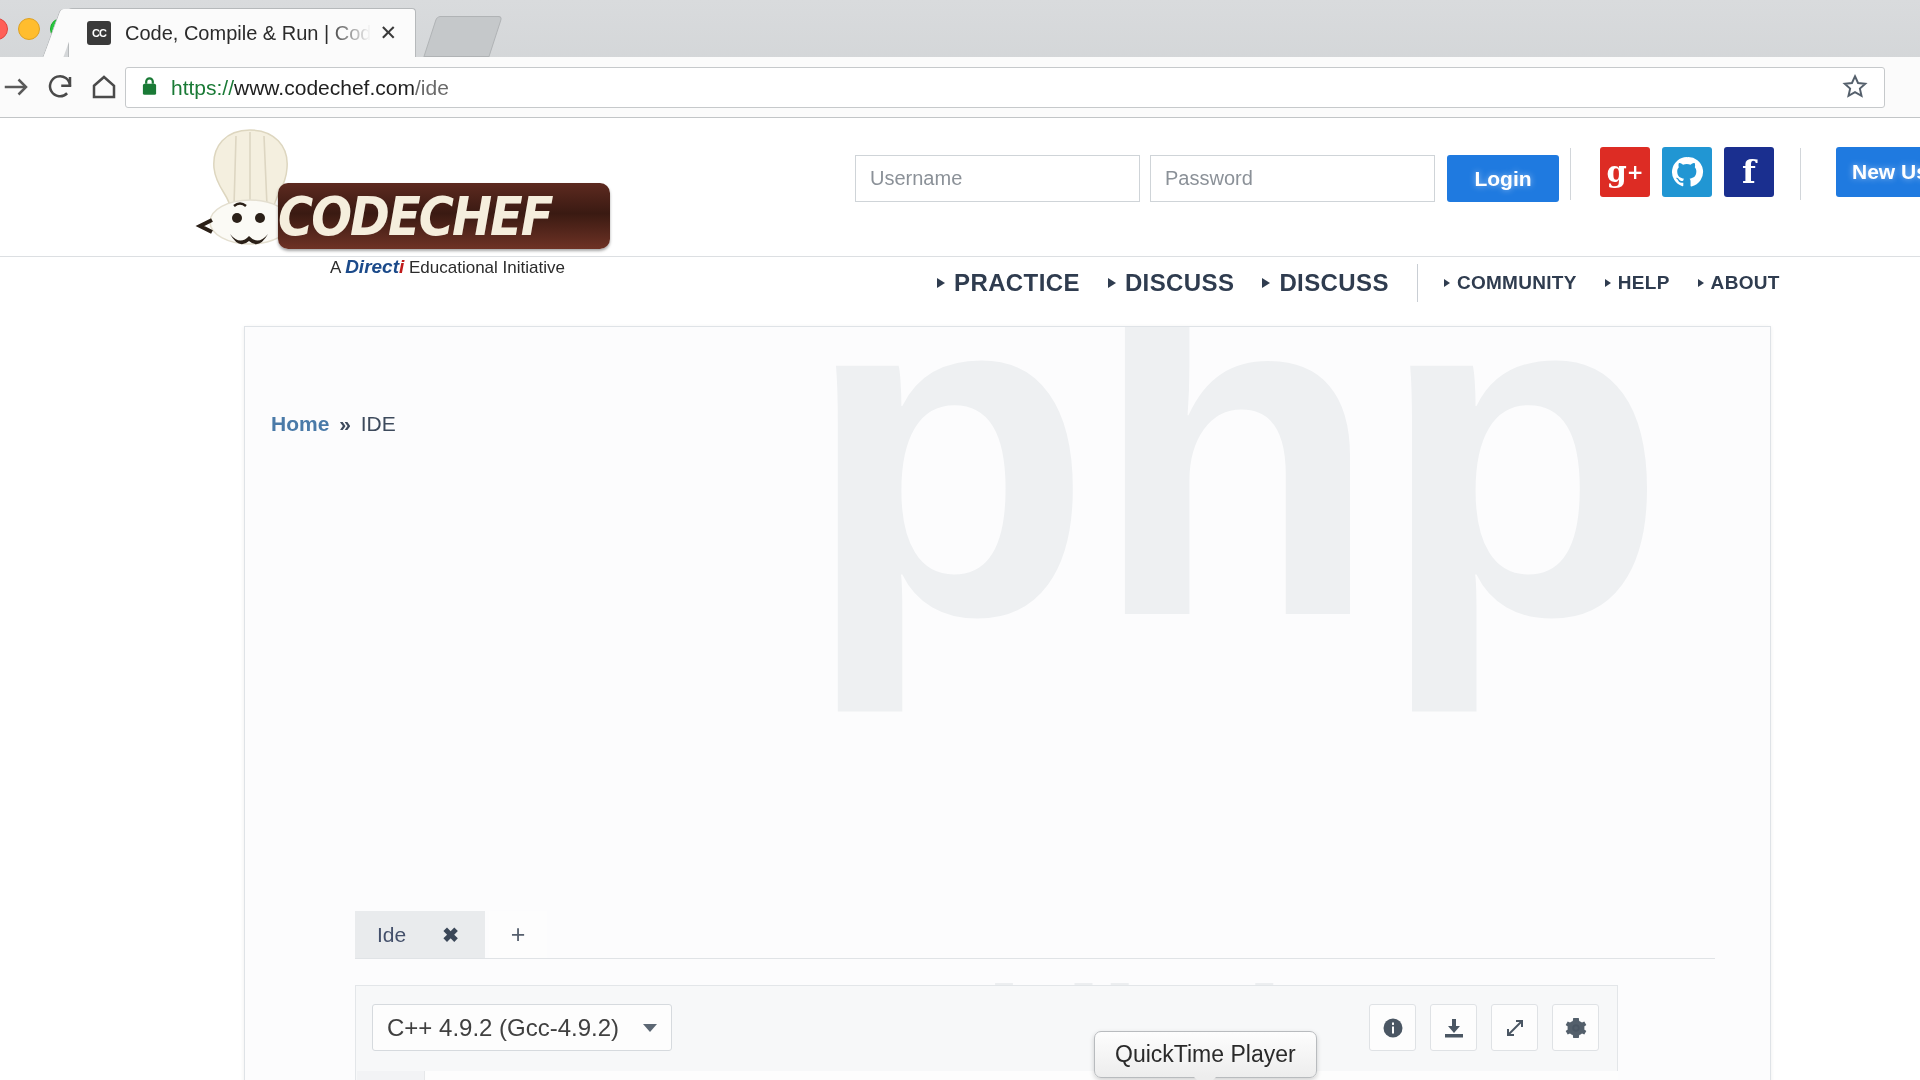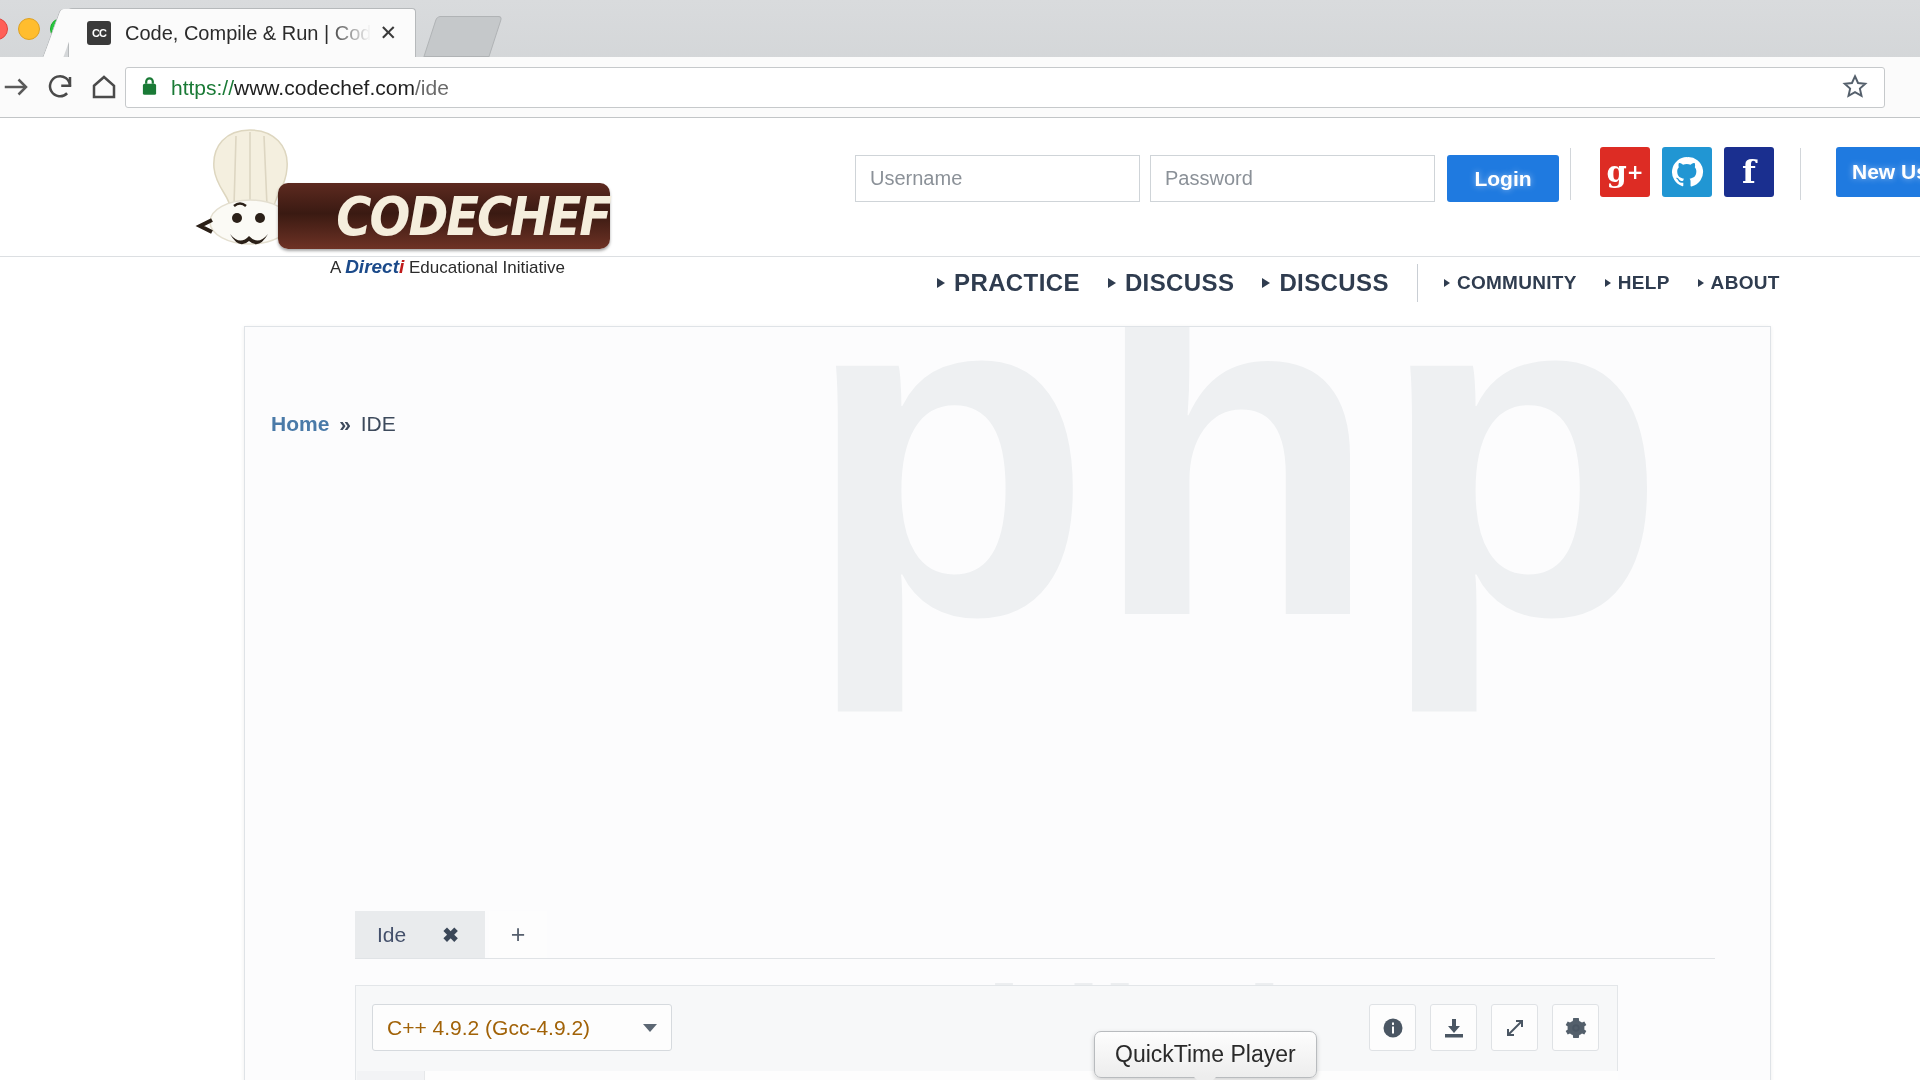--- a/index.html
+++ b/index.html
@@ -101,21 +101,21 @@
     background: #ffffff; border-bottom: 1px solid #dcdfe2;
   }
   #logo-block { position: absolute; left: 180px; top: 8px; width: 430px; height: 160px; }
   .chef-hat {
     position: absolute; left: 10px; top: 0px; width: 120px; height: 120px;
   }
   .logo-plate {
     position: absolute; left: 98px; top: 57px; width: 332px; height: 66px;
     background: linear-gradient(180deg,#5d2a20 0%, #3a1a12 46%, #6e3225 100%);
     border-radius: 10px;
-    display: flex; align-items: center; justify-content: flex-end;
+    display: flex; align-items: center; justify-content: flex-start;
     box-shadow: 0 2px 3px rgba(0,0,0,0.35);
   }
   .logo-plate span {
     font-family: "DejaVu Sans", sans-serif;
     font-size: 48px; font-weight: bold; font-style: italic;
     color: #f5eedd; letter-spacing: -2px; line-height: 1;
     transform: scaleY(1.12);
   }
   .logo-tag {
     position: absolute; left: 150px; top: 130px; width: 300px;
@@ -236,21 +236,21 @@
   
   #editor-panel {
     position: absolute; left: 110px; top: 658px; width: 1263px; height: 400px;
     background: #f7f8f9; border: 1px solid #e3e6e9; z-index: 3;
   }
   #lang-select {
     position: absolute; left: 16px; top: 18px; width: 300px; height: 47px;
     background: #fdfdfd; border: 1px solid #d6dade; border-radius: 3px;
     display: flex; align-items: center; padding: 0 14px; cursor: pointer;
   }
-  #lang-select .val { flex: 1 1 auto; font-size: 21px; color: #a16207; }
+  #lang-select .val { flex: 1 1 auto; font-size: 24px; color: #404040; }
   #lang-select .caret-down {
     width: 0; height: 0; border-top: 8px solid #5c6773;
     border-left: 7px solid transparent; border-right: 7px solid transparent;
   }
   #editor-tools {
     position: absolute; right: 18px; top: 18px; display: flex; gap: 14px;
   }
   .tool-btn {
     width: 47px; height: 47px; background: #fdfdfd; border: 1px solid #dfe2e5;
     border-radius: 3px; display: flex; align-items: center; justify-content: center;

